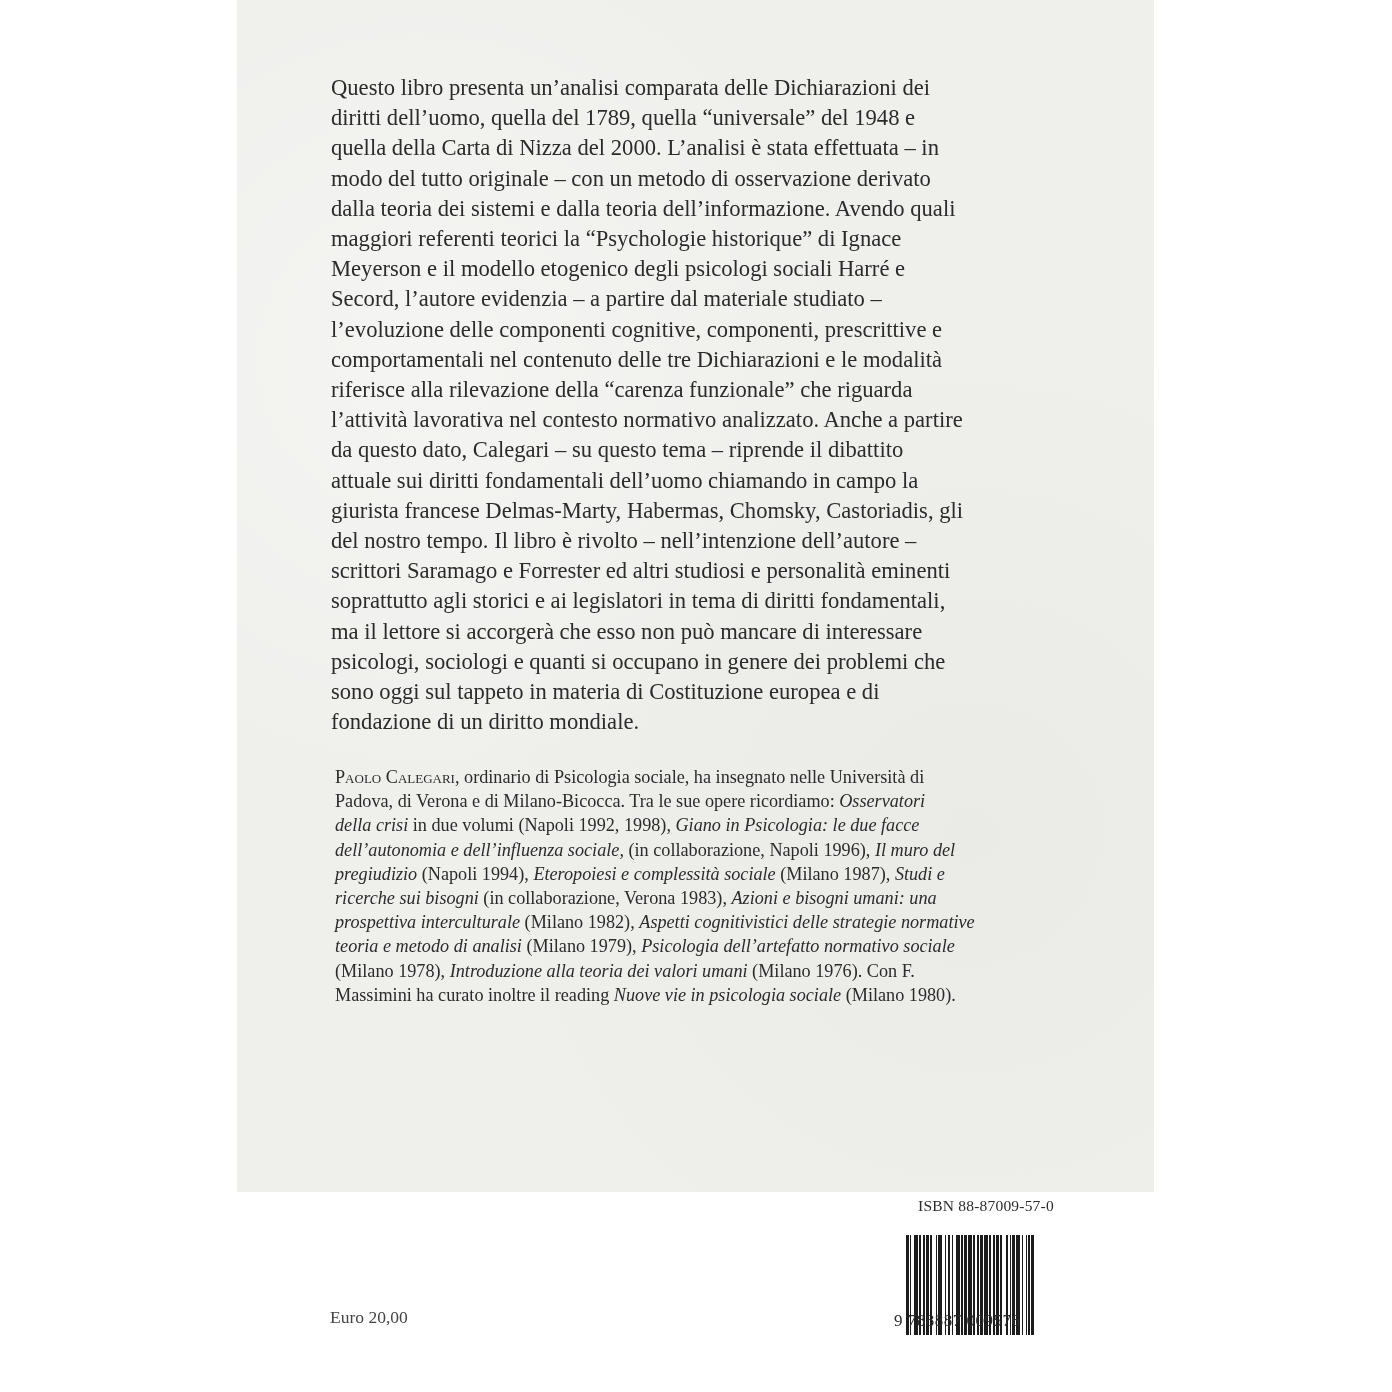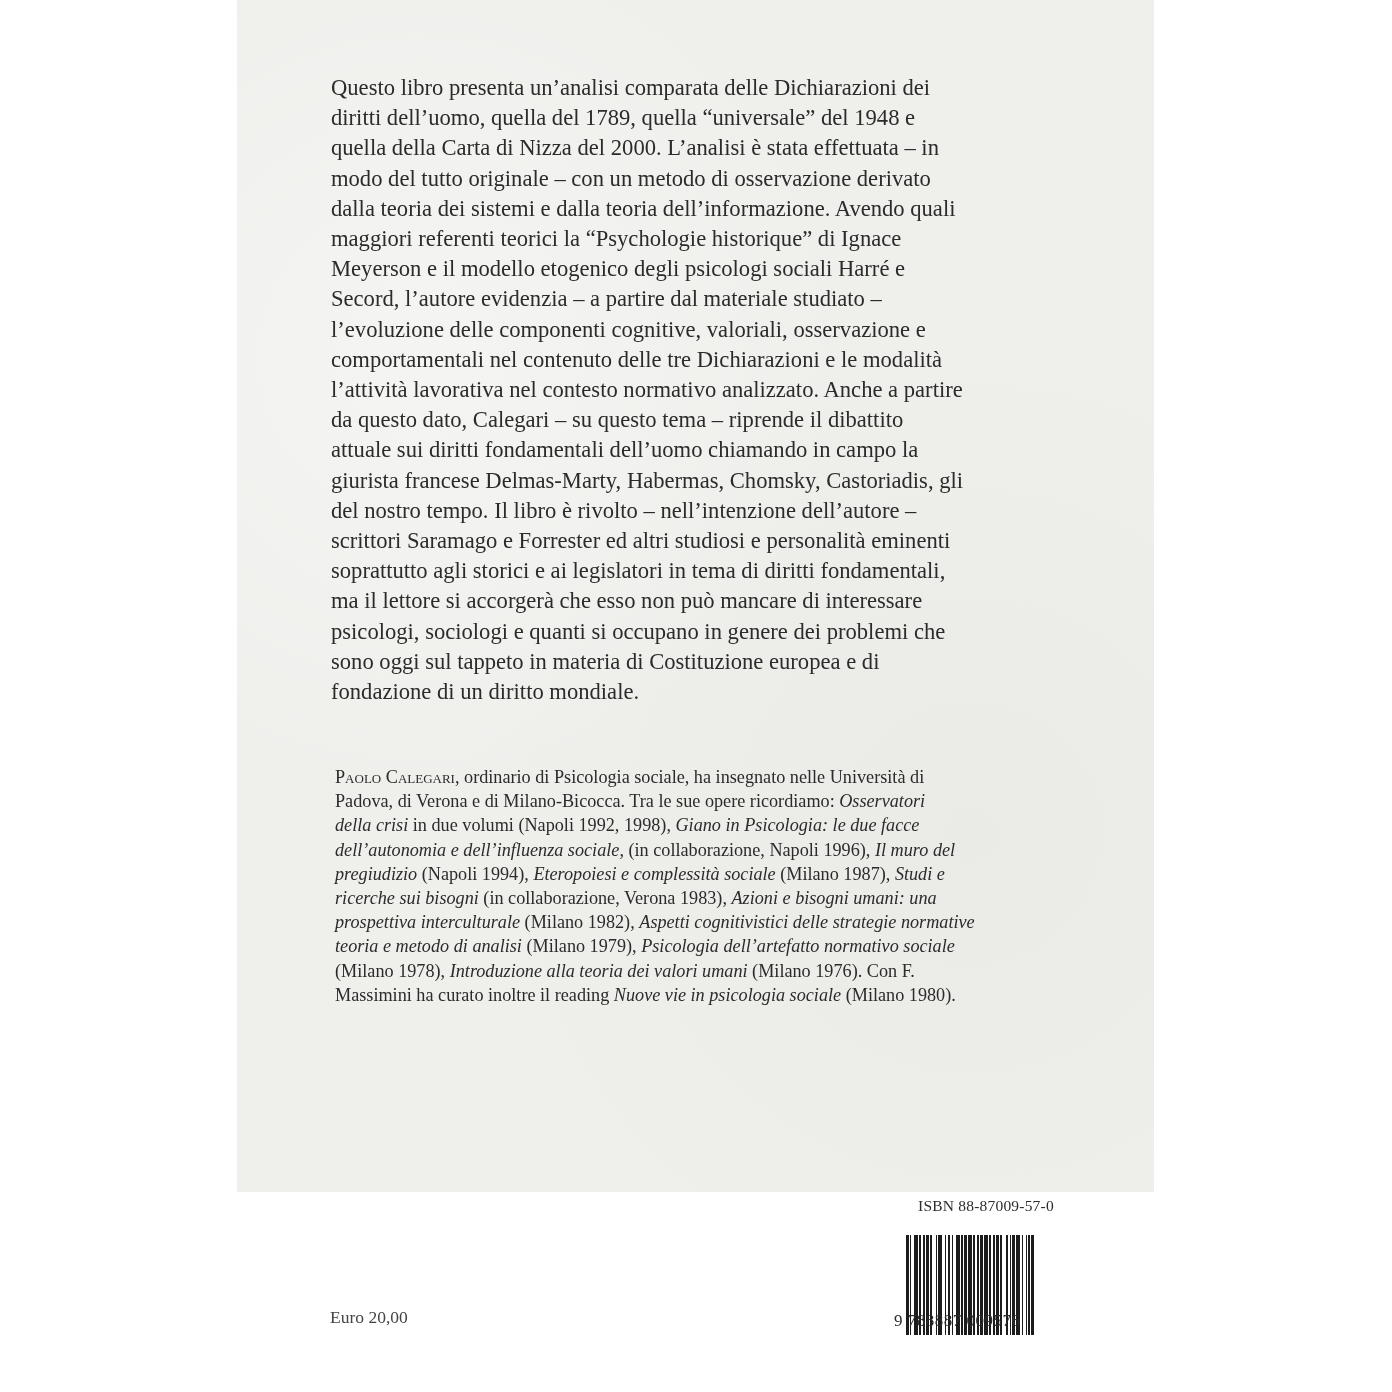--- a/index.html
+++ b/index.html
@@ -107,22 +107,23 @@
 
   <div class="blurb" id="blurb">
       <span class="line">Questo libro presenta un’analisi comparata delle Dichiarazioni dei</span>
       <span class="line">diritti dell’uomo, quella del 1789, quella “universale” del 1948 e</span>
       <span class="line">quella della Carta di Nizza del 2000. L’analisi è stata effettuata – in</span>
       <span class="line">modo del tutto originale – con un metodo di osservazione derivato</span>
       <span class="line">dalla teoria dei sistemi e dalla teoria dell’informazione. Avendo quali</span>
       <span class="line">maggiori referenti teorici la “Psychologie historique” di Ignace</span>
       <span class="line">Meyerson e il modello etogenico degli psicologi sociali Harré e</span>
       <span class="line">Secord, l’autore evidenzia – a partire dal materiale studiato –</span>
-      <span class="line">l’evoluzione delle componenti cognitive, valoriali, osservazione e</span>
+      <span class="line">l’evoluzione delle componenti cognitive, componenti, prescrittive e</span>
       <span class="line">comportamentali nel contenuto delle tre Dichiarazioni e le modalità</span>
+      <span class="line">riferisce alla rilevazione della “carenza funzionale” che riguarda</span>
       <span class="line">l’attività lavorativa nel contesto normativo analizzato. Anche a partire</span>
       <span class="line">da questo dato, Calegari – su questo tema – riprende il dibattito</span>
       <span class="line">attuale sui diritti fondamentali dell’uomo chiamando in campo la</span>
       <span class="line">giurista francese Delmas-Marty, Habermas, Chomsky, Castoriadis, gli</span>
       <span class="line">del nostro tempo. Il libro è rivolto – nell’intenzione dell’autore –</span>
       <span class="line">scrittori Saramago e Forrester ed altri studiosi e personalità eminenti</span>
       <span class="line">soprattutto agli storici e ai legislatori in tema di diritti fondamentali,</span>
       <span class="line">ma il lettore si accorgerà che esso non può mancare di interessare</span>
       <span class="line">psicologi, sociologi e quanti si occupano in genere dei problemi che</span>
       <span class="line">sono oggi sul tappeto in materia di Costituzione europea e di</span>

